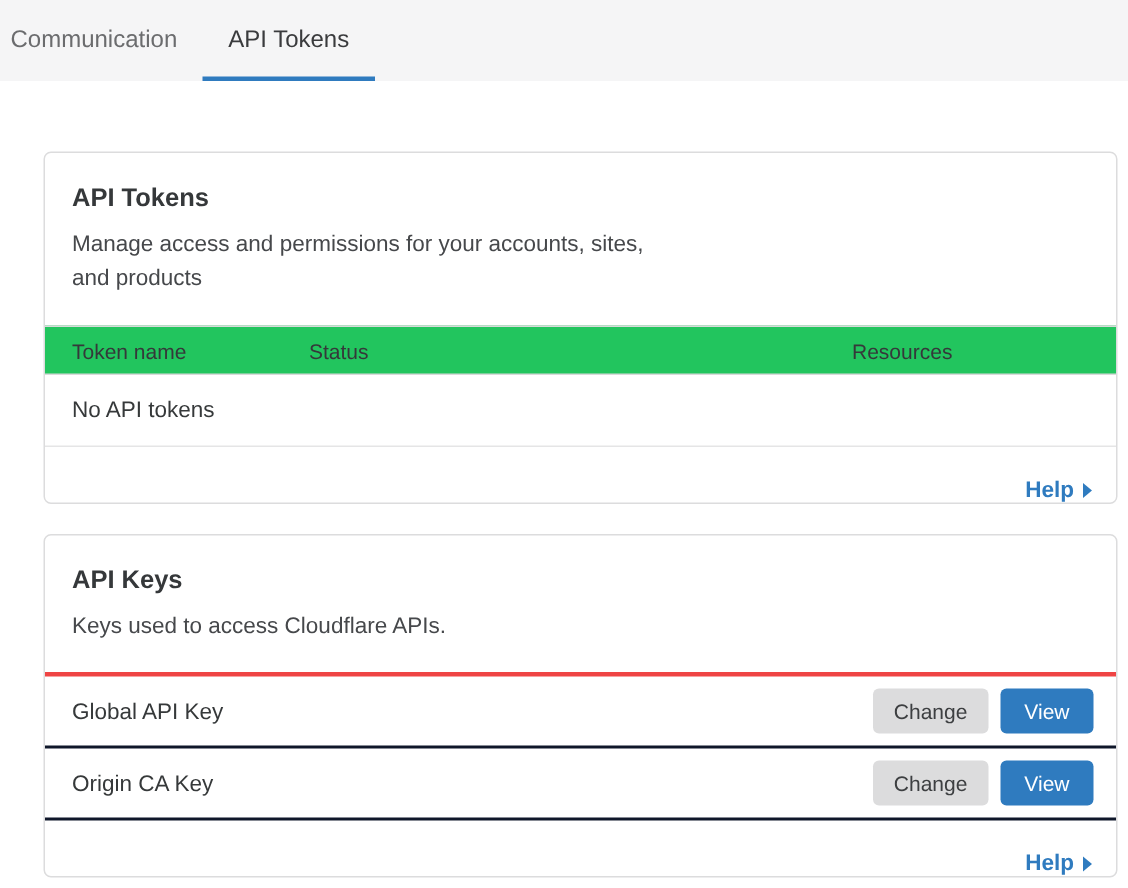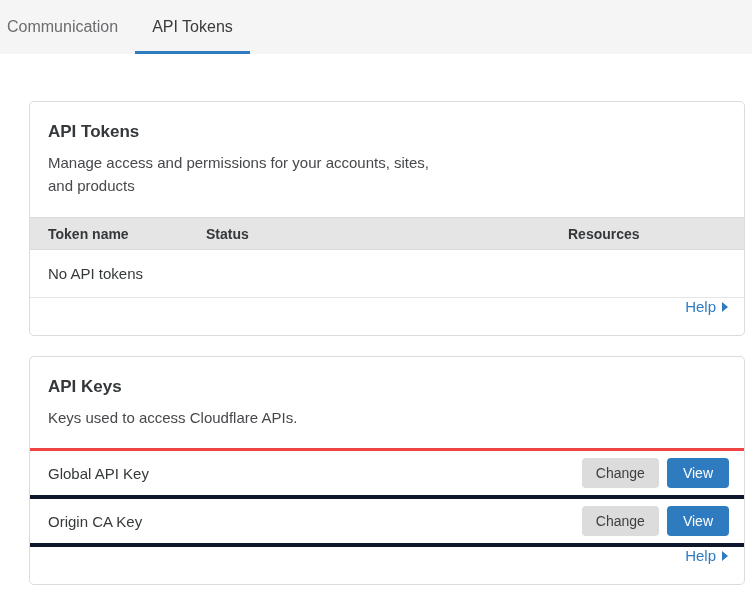--- a/index.html
+++ b/index.html
@@ -98,25 +98,25 @@
     background: #dcdcdd;
     color: #3d3f41;
     padding: 7px 14px;
   }
 
   
   .table-head {
     display: flex;
     align-items: center;
     height: 33px;
-    background: #e5e5e5;
+    background: #22c55e;
     border-top: 1px solid #d9d9da;
     border-bottom: 1px solid #d9d9da;
     font-size: 14px;
-    font-weight: bold;
+    font-weight: normal;
     color: #35383a;
   }
   .th { padding-left: 18px; }
   .col-token  { width: 158px; }
   .col-perm   { width: 192px; }
   .col-res    { width: 194px; }
   .col-status { flex: 1; }
 
   .empty-row {
     height: 48px;
@@ -125,23 +125,24 @@
     padding-left: 18px;
     font-size: 15px;
     color: #36393a;
     border-bottom: 1px solid #e5e5e6;
     text-align: right;
   }
 
   .card-footer {
     height: 37px;
     display: flex;
-    align-items: flex-start;
+    align-items: flex-end;
     justify-content: flex-end;
     padding-right: 16px;
+    font-weight: bold;
   }
   .help-link {
     display: flex;
     align-items: center;
     gap: 6px;
     color: #2f7bbf;
     font-size: 15px;
     text-decoration: none;
     cursor: pointer;
   }
@@ -158,21 +159,21 @@
   .card2-header {
     padding: 20px 18px 19px 18px;
     border-bottom: 3px solid #ef4444;
   }
   .key-row {
     height: 48px;
     display: flex;
     align-items: center;
     justify-content: space-between;
     padding: 0 15px 0 18px;
-    border-bottom: 4px solid #0f172a;
+    border-bottom: 2px solid #0f172a;
     font-size: 15px;
     color: #36393a;
   }
   .key-actions { display: flex; gap: 8px; }
 </style>
 </head>
 <body>
 
 <div class="tabbar">
   <div class="tab first">

